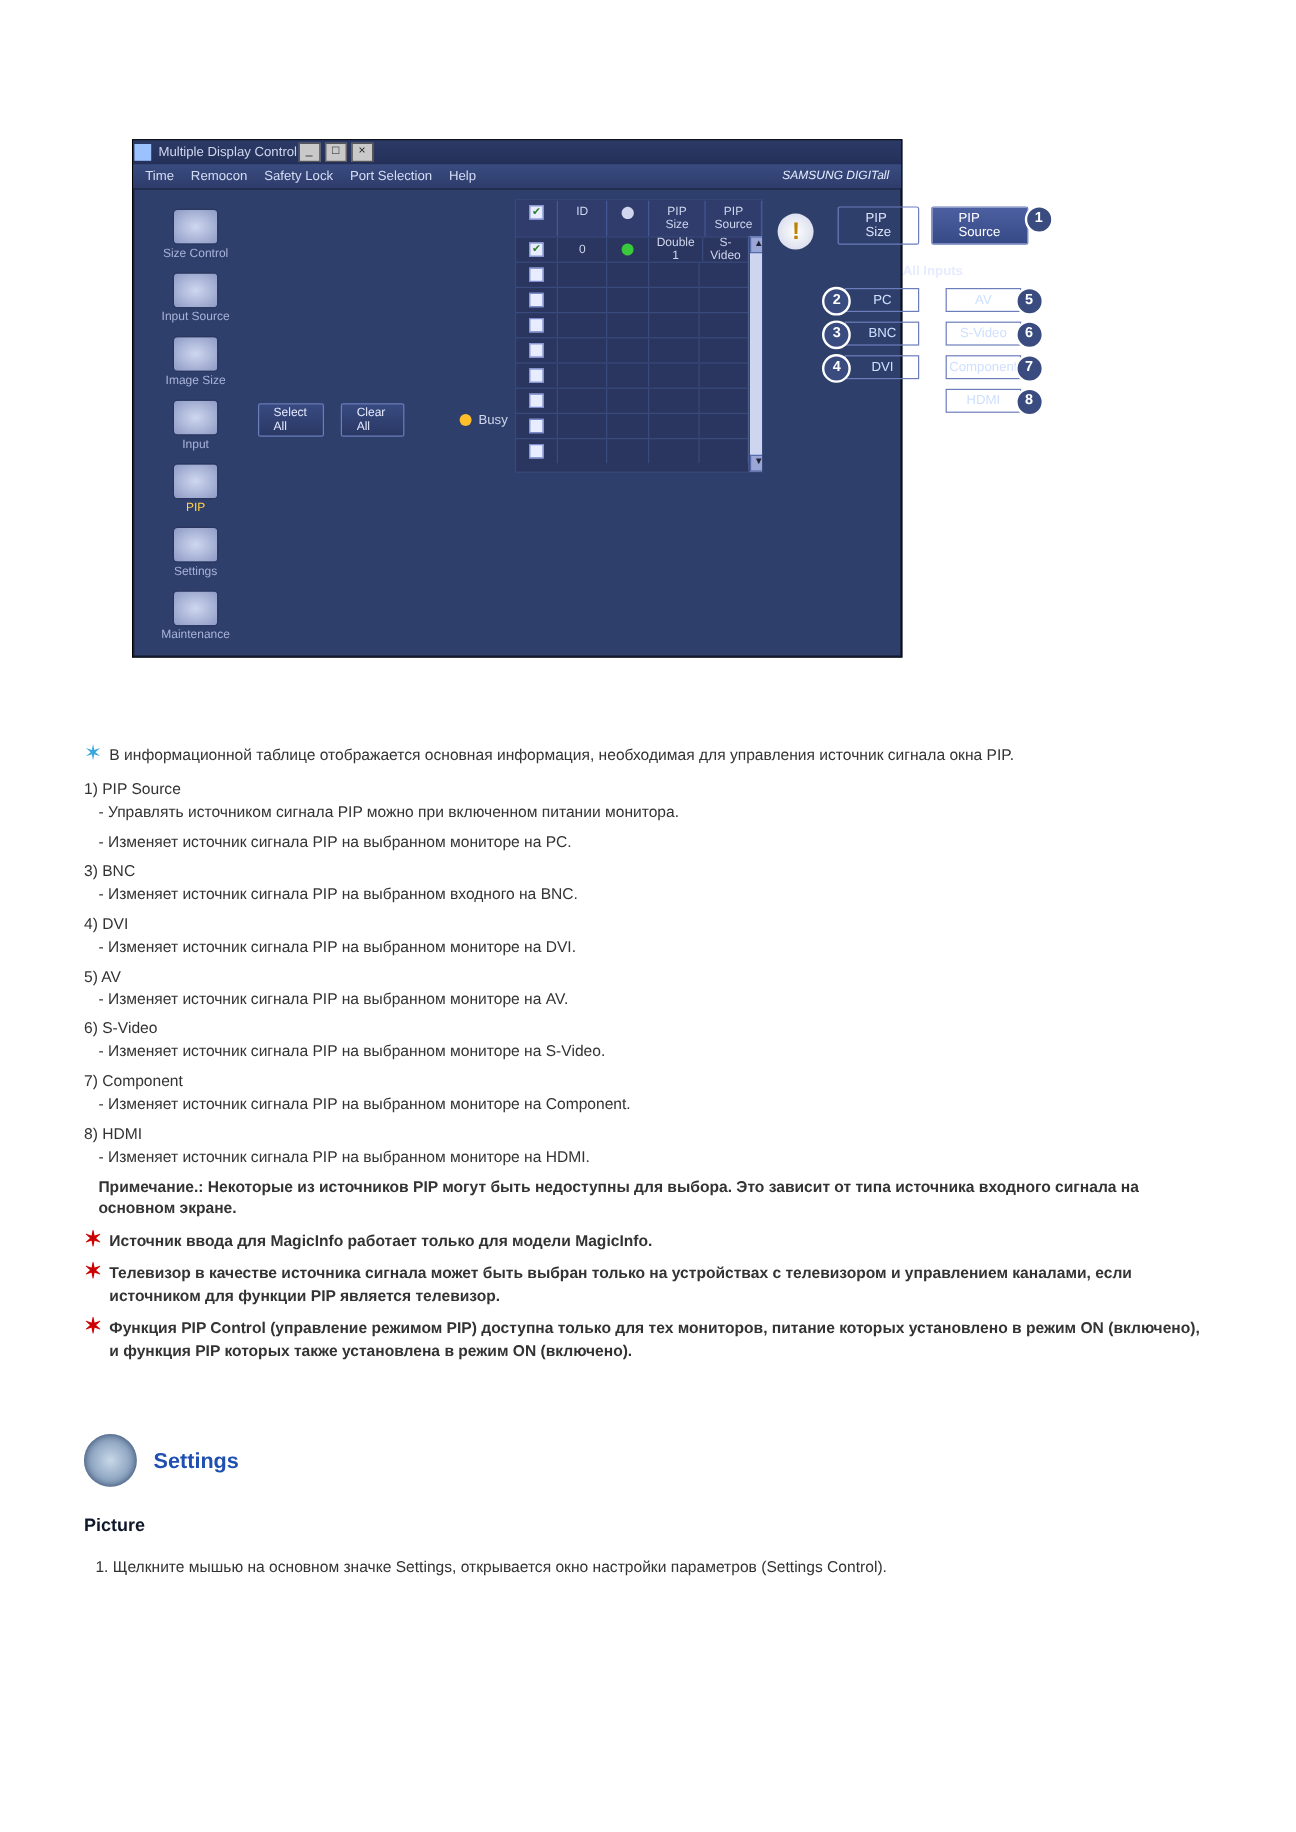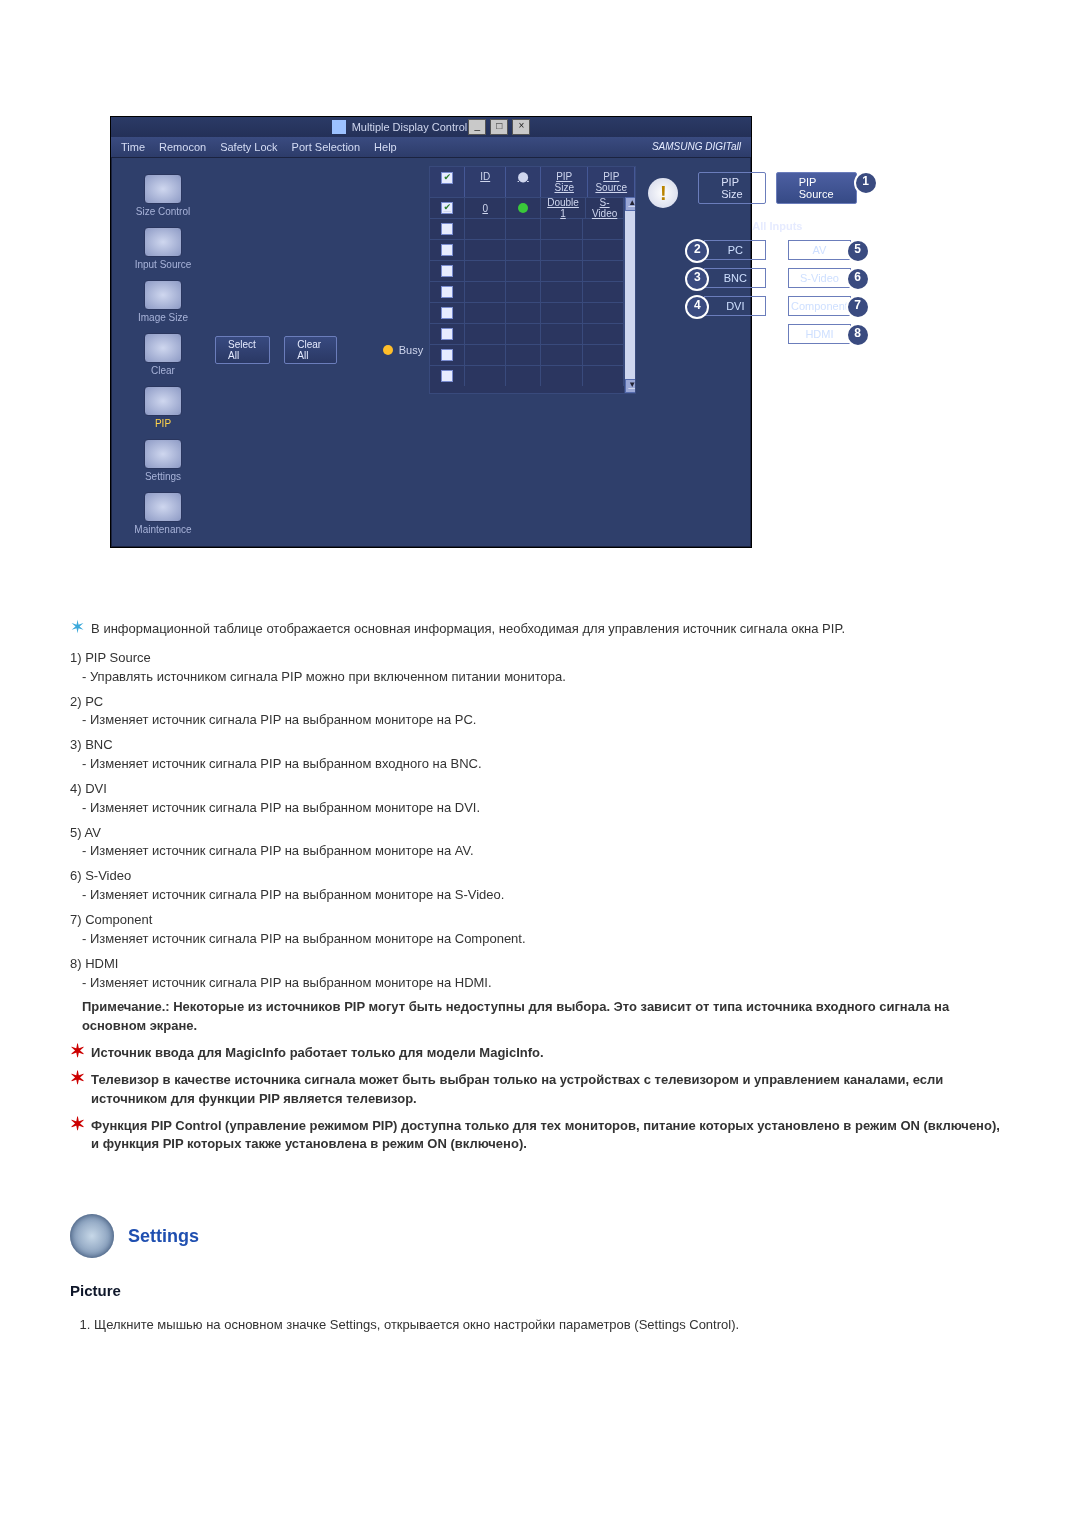--- a/index.html
+++ b/index.html
@@ -20,21 +20,21 @@
     margin: 56px auto 56px 40px;
     background: #2f3f6b;
     border: 1px solid #000;
     box-shadow: 0 0 0 1px #1b2340 inset;
     color: #cfd6ee;
     font-size: 11px;
   }
   .titlebar {
     display: flex;
     align-items: center;
-    justify-content: center;
+    justify-content: flex-start;
     background: linear-gradient(#2b3a66, #243058);
     padding: 2px 1px;
     font-size: 11px;
   }
   .titlebar-left { display:flex; align-items:center; gap:6px; }
   .app-ico { width:14px; height:14px; background:#9cc1ff; display:inline-block; }
   .win-btns span {
     display:inline-block; width:16px; height:14px;
     background:#c9c9c9; border:1px solid #555; margin-left:1px;
     color:#222; text-align:center; line-height:12px; font-family:Arial; font-size:10px;
@@ -97,21 +97,20 @@
   .busy { display:flex; align-items:center; gap:6px; font-size:11px;margin-left:32px; }
   .dot { width:10px; height:10px; border-radius:50%; background:#ffbe2a; display:inline-block; }
   .grid {
     border:1px solid #394a7c;
     background:#2b3660;
     height: 226px;
     overflow:hidden;
     position:relative;
     display:flex;
     flex-direction:column;
-    text-decoration:underline;
   }
   .ghead {
     display:flex;
     font-size:10px;
     color:#cfd6ee;
     background:#2f3c6c;
   }
   .ghead div { border-right:1px solid #455896; padding:4px 6px; text-align:center; }
   .gc-chk{width:22px;} .gc-id{width:28px;} .gc-st{width:22px;}
   .gc-size{flex:1;} .gc-src{flex:1;}
@@ -253,21 +252,21 @@
         <div class="side-item">
           <div class="side-icon"></div>
           <span>Input Source</span>
         </div>
         <div class="side-item">
           <div class="side-icon"></div>
           <span>Image Size</span>
         </div>
         <div class="side-item">
           <div class="side-icon"></div>
-          <span>Clear</span>
+          <span>Input</span>
         </div>
         <div class="side-item active">
           <div class="side-icon"></div>
           <span>PIP</span>
         </div>
         <div class="side-item">
           <div class="side-icon"></div>
           <span>Settings</span>
         </div>
         <div class="side-item">
@@ -418,21 +417,20 @@
       <span class="star">✶</span>
       <span>В информационной таблице отображается основная информация, необходимая для управления источник сигнала окна PIP.</span>
     </div>
 
     <div id="doc-items">
         <div class="num-item">
           <div class="lbl">1) PIP Source</div>
           <div class="desc">- Управлять источником сигнала PIP можно при включенном питании монитора.</div>
         </div>
         <div class="num-item">
-          <div class="lbl">2) PC</div>
           <div class="desc">- Изменяет источник сигнала PIP на выбранном мониторе на PC.</div>
         </div>
         <div class="num-item">
           <div class="lbl">3) BNC</div>
           <div class="desc">- Изменяет источник сигнала PIP на выбранном входного на BNC.</div>
         </div>
         <div class="num-item">
           <div class="lbl">4) DVI</div>
           <div class="desc">- Изменяет источник сигнала PIP на выбранном мониторе на DVI.</div>
         </div>

